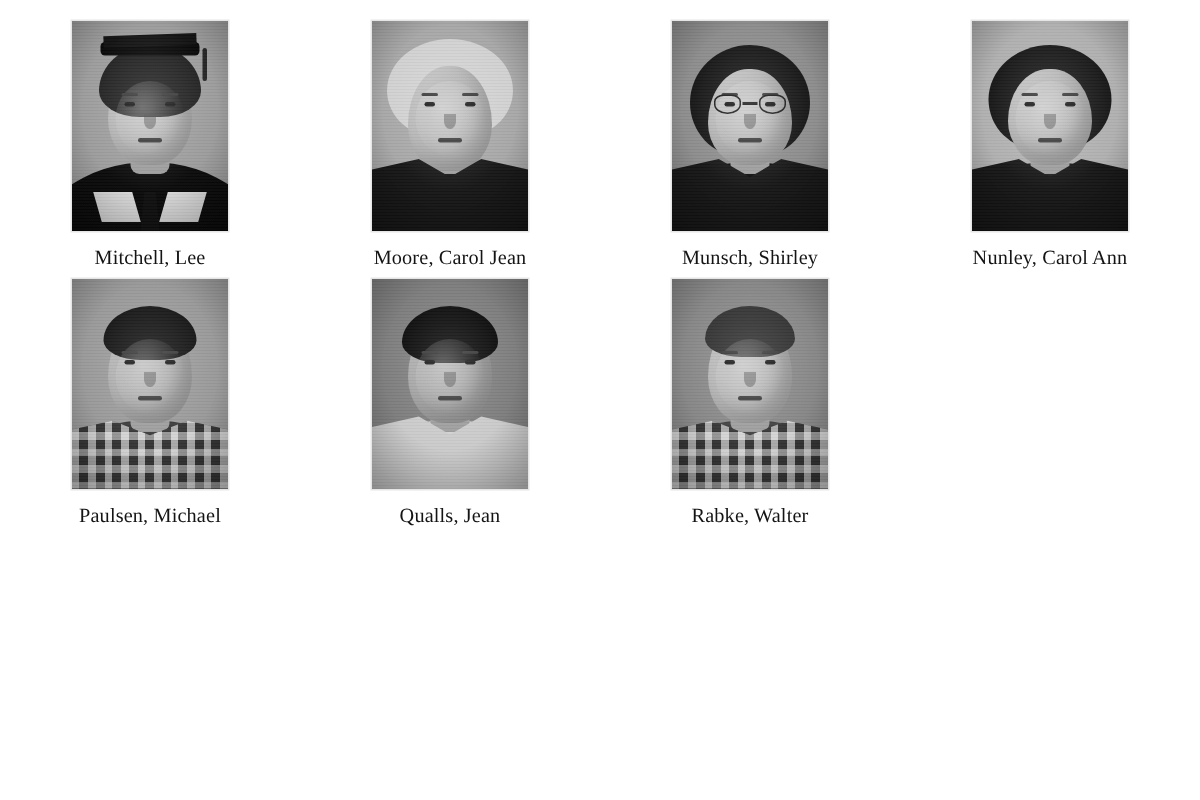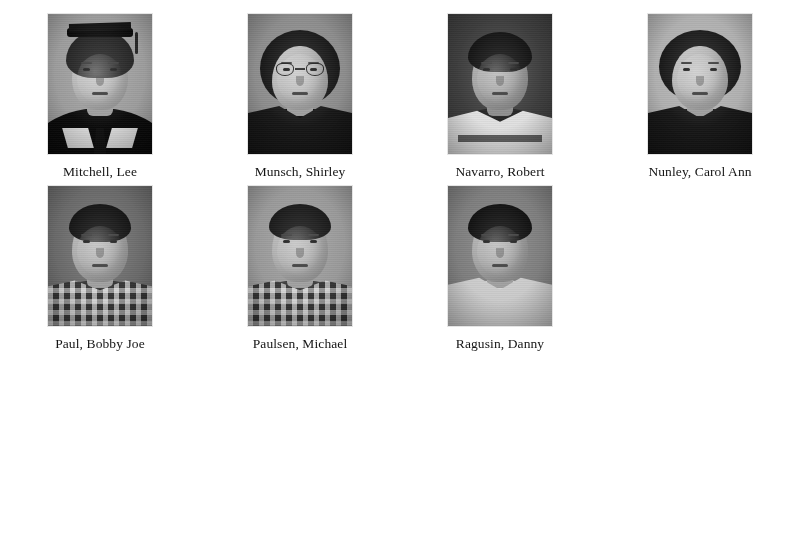--- a/index.html
+++ b/index.html
@@ -318,20 +318,43 @@
           <div class="mouth"></div>
         <div class="collar"></div>
         <div class="tie"></div>
         <div class="vig"></div>
         <div class="grain"></div>
       </div>
     </div>
     <div class="portrait-name">Mitchell, Lee</div>
   </div>
 
+  <div class="portrait-cell">
+    <div class="portrait-frame">
+      <div class="photo">
+        <div class="bg" style="background:#a8a49f"></div>
+        <div class="shoulders" style="background:#1d1d1d"></div>
+        <div class="neck"></div>
+        <div class="head"></div>
+        <div class="hair light long" style="top:12px;width:84px;height:66px"></div>
+        <div class="head" style="top:30px"></div>
+        <div class="face-shadow"></div>
+        <div class="brow l"></div>
+          <div class="brow r"></div>
+        <div class="eye l"></div>
+          <div class="eye r"></div>
+        <div class="nose"></div>
+          <div class="mouth"></div>
+        <div class="dark-top"></div>
+        <div class="vig"></div>
+        <div class="grain"></div>
+      </div>
+    </div>
+    <div class="portrait-name">Moore, Carol Jean</div>
+  </div>
 
   <div class="portrait-cell">
     <div class="portrait-frame">
       <div class="photo">
         <div class="bg" style="background:#8f8b86"></div>
         <div class="shoulders" style="background:#141414"></div>
         <div class="neck"></div>
         <div class="head"></div>
         <div class="hair long" style="background:#1f1c19"></div>
         <div class="head" style="top:32px;height:64px"></div>
@@ -348,42 +371,20 @@
         <div class="nose"></div>
           <div class="mouth"></div>
         <div class="dark-top"></div>
         <div class="vig"></div>
         <div class="grain"></div>
       </div>
     </div>
     <div class="portrait-name">Munsch, Shirley</div>
   </div>
 
-  <div class="portrait-cell">
-    <div class="portrait-frame">
-      <div class="photo">
-        <div class="bg" style="background:#45413c"></div>
-        <div class="shoulders" style="background:#2b2723"></div>
-        <div class="neck" style="background:#8d8984"></div>
-        <div class="head" style="background:#a09a93"></div>
-        <div class="hair" style="background:#17150f;top:18px;width:64px;height:40px"></div>
-        <div class="face-shadow"></div>
-        <div class="brow l"></div>
-          <div class="brow r"></div>
-        <div class="eye l"></div>
-          <div class="eye r"></div>
-        <div class="nose"></div>
-          <div class="mouth"></div>
-        <div class="jersey"></div>
-        <div class="vig"></div>
-        <div class="grain"></div>
-      </div>
-    </div>
-    <div class="portrait-name">Navarro, Robert</div>
-  </div>
 
   <div class="portrait-cell">
     <div class="portrait-frame">
       <div class="photo">
         <div class="bg" style="background:#b0aca7"></div>
         <div class="shoulders" style="background:#232323"></div>
         <div class="neck"></div>
         <div class="head"></div>
         <div class="hair long" style="background:#201d1a;width:82px;height:70px"></div>
         <div class="head" style="top:32px;height:62px"></div>
@@ -396,42 +397,20 @@
           <div class="mouth"></div>
         <div class="dark-top"></div>
         <div class="vig"></div>
         <div class="grain"></div>
       </div>
     </div>
     <div class="portrait-name">Nunley, Carol Ann</div>
   </div>
 
 
-  <div class="portrait-cell">
-    <div class="portrait-frame">
-      <div class="photo">
-        <div class="bg" style="background:#6f6b66"></div>
-        <div class="shoulders" style="background:#3a3631"></div>
-        <div class="neck"></div>
-        <div class="head" style="background:#a8a29b"></div>
-        <div class="hair" style="background:#171513;top:18px;width:62px;height:38px"></div>
-        <div class="face-shadow"></div>
-        <div class="brow l"></div>
-          <div class="brow r"></div>
-        <div class="eye l"></div>
-          <div class="eye r"></div>
-        <div class="nose"></div>
-          <div class="mouth"></div>
-        <div class="plaid"></div>
-        <div class="vig"></div>
-        <div class="grain"></div>
-      </div>
-    </div>
-    <div class="portrait-name">Paul, Bobby Joe</div>
-  </div>
 
   <div class="portrait-cell">
     <div class="portrait-frame">
       <div class="photo">
         <div class="bg" style="background:#9b9792"></div>
         <div class="shoulders" style="background:#403c37"></div>
         <div class="neck"></div>
         <div class="head" style="background:#aca69f"></div>
         <div class="hair" style="background:#1d1a17;top:18px;width:62px;height:36px"></div>
         <div class="face-shadow"></div>
@@ -463,18 +442,40 @@
           <div class="brow r"></div>
         <div class="eye l"></div>
           <div class="eye r"></div>
         <div class="nose"></div>
           <div class="mouth"></div>
         <div class="light-top"></div>
         <div class="vig"></div>
         <div class="grain"></div>
       </div>
     </div>
-    <div class="portrait-name">Ragusin, Danny</div>
-  </div>
-
+    <div class="portrait-name">Qualls, Jean</div>
+  </div>
+
+  <div class="portrait-cell">
+    <div class="portrait-frame">
+      <div class="photo">
+        <div class="bg" style="background:#8a8681"></div>
+        <div class="shoulders" style="background:#46423d"></div>
+        <div class="neck"></div>
+        <div class="head" style="background:#b3ada6"></div>
+        <div class="hair" style="background:#3a352f;top:18px;width:60px;height:34px"></div>
+        <div class="face-shadow"></div>
+        <div class="brow l"></div>
+          <div class="brow r"></div>
+        <div class="eye l"></div>
+          <div class="eye r"></div>
+        <div class="nose"></div>
+          <div class="mouth"></div>
+        <div class="plaid"></div>
+        <div class="vig"></div>
+        <div class="grain"></div>
+      </div>
+    </div>
+    <div class="portrait-name">Rabke, Walter</div>
+  </div>
 
 
 </div>
 
 </body></html>

